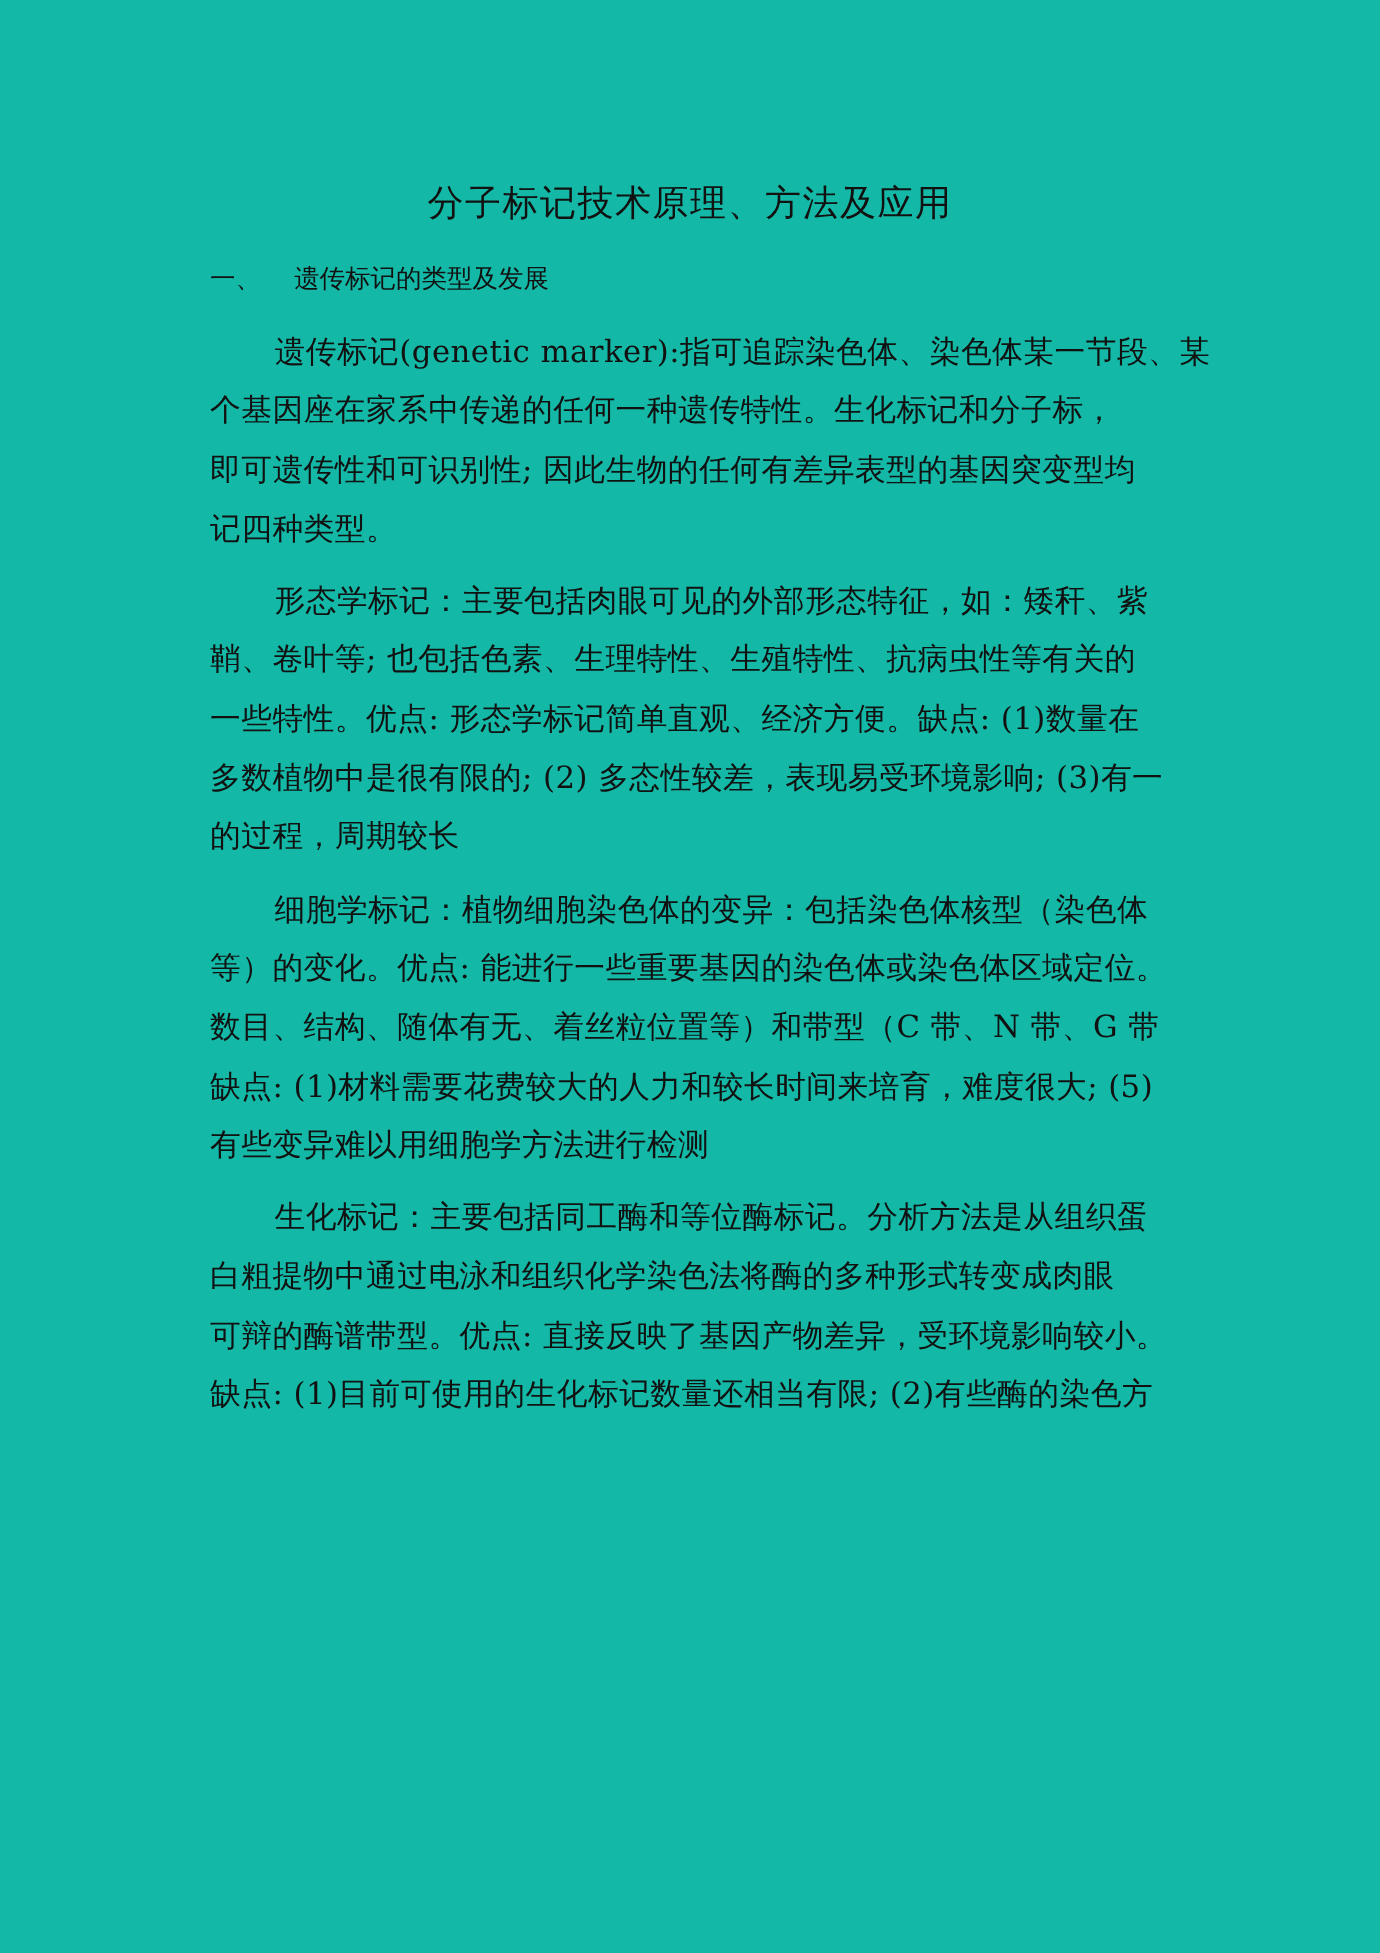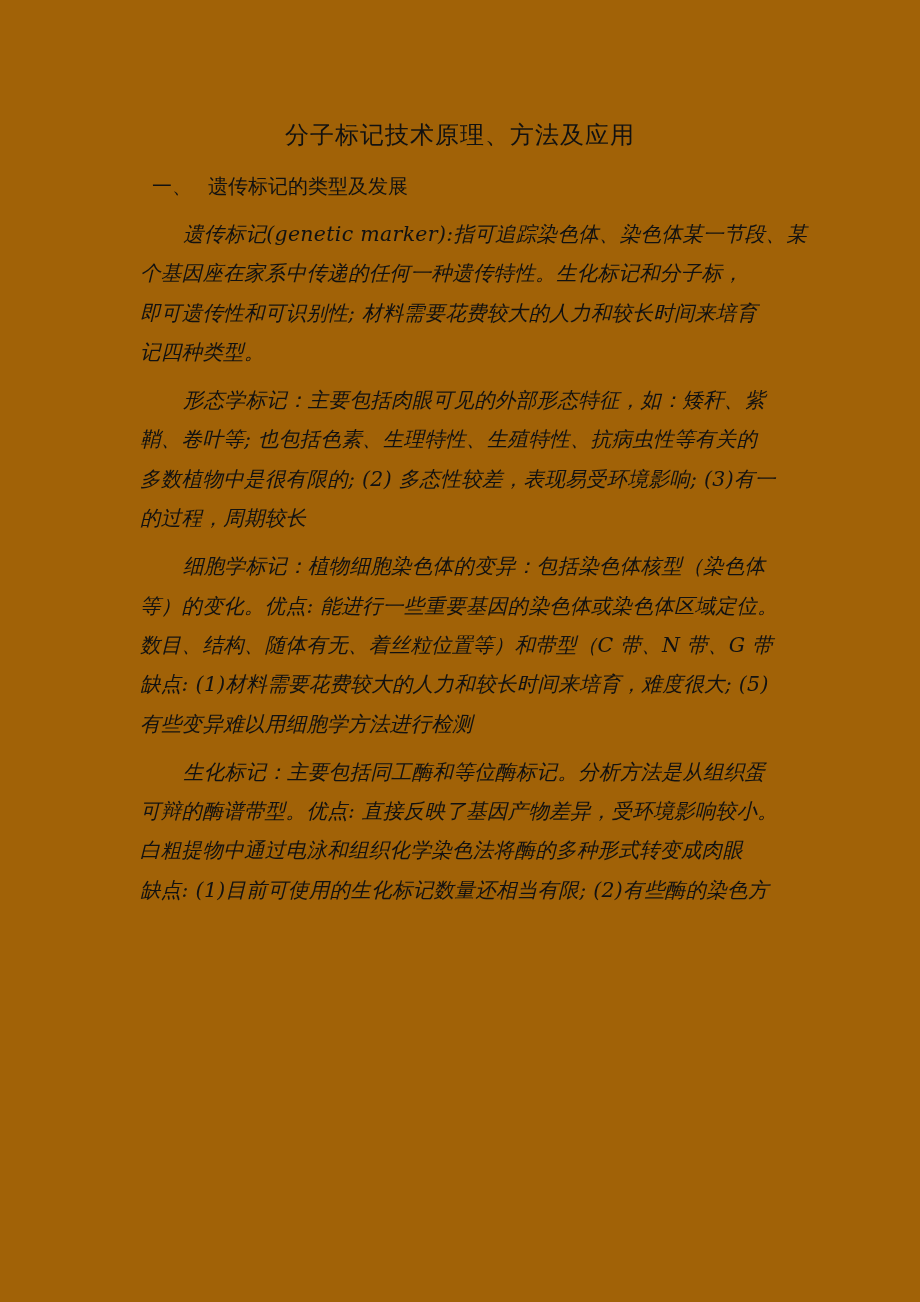--- a/index.html
+++ b/index.html
@@ -1,58 +1,59 @@
 <!DOCTYPE html>
 <html><head>
 <meta charset="utf-8">
 <style>
   html, body { margin: 0; padding: 0; background: #ffffff; }
   body { width: 920px; height: 1302px; position: relative; overflow: hidden;
          font-family: "DejaVu Serif", "Liberation Serif", serif; color: #111; }
-  .page { position: absolute; left: 0; top: 0; width: 920px; height: 1302px; background: #a16207; }
+  .page { position: absolute; left: 0; top: 0; width: 920px; height: 1302px; background: #14b8a6; }
   .title { position: absolute; left: 0; width: 920px; top: 118px; text-align: center;
            font-size: 24px; letter-spacing: 1px; line-height: 34px; }
-  .heading { position: absolute; left: 152px; top: 170px; font-size: 20px; line-height: 32px; white-space: pre; }
+  .heading { position: absolute; left: 140px; top: 170px; font-size: 17px; line-height: 32px; white-space: pre; }
   .heading .num { display: inline-block; width: 56px; }
   .body { position: absolute; left: 140px; top: 218px; width: 645px; }
-  .line { height: 39.3px; line-height: 32px; font-size: 20.5px; white-space: nowrap; letter-spacing: 0.3px; font-style: italic; }
+  .line { height: 39.3px; line-height: 32px; font-size: 20.5px; white-space: nowrap; letter-spacing: 0.3px; }
   .line.indent { padding-left: 43px; }
   .gap { height: 9px; }
 </style>
 </head>
 <body>
 
 <div class="page">
   <div class="title">分子标记技术原理、方法及应用</div>
 
   <div class="heading"><span class="num">一、</span><span>遗传标记的类型及发展</span></div>
 
   <div class="body">
     <div>
       <div class="line indent">遗传标记(genetic marker):指可追踪染色体、染色体某一节段、某</div>
       <div class="line">个基因座在家系中传递的任何一种遗传特性。生化标记和分子标，</div>
-      <div class="line">即可遗传性和可识别性; 材料需要花费较大的人力和较长时间来培育</div>
+      <div class="line">即可遗传性和可识别性; 因此生物的任何有差异表型的基因突变型均</div>
       <div class="line">记四种类型。</div>
     </div>
     <div class="gap"></div>
     <div>
       <div class="line indent">形态学标记：主要包括肉眼可见的外部形态特征，如：矮秆、紫</div>
       <div class="line">鞘、卷叶等; 也包括色素、生理特性、生殖特性、抗病虫性等有关的</div>
+      <div class="line">一些特性。优点: 形态学标记简单直观、经济方便。缺点: (1)数量在</div>
       <div class="line">多数植物中是很有限的; (2)  多态性较差，表现易受环境影响; (3)有一</div>
       <div class="line">的过程，周期较长</div>
     </div>
     <div class="gap"></div>
     <div>
       <div class="line indent">细胞学标记：植物细胞染色体的变异：包括染色体核型（染色体</div>
       <div class="line">等）的变化。优点: 能进行一些重要基因的染色体或染色体区域定位。</div>
       <div class="line">数目、结构、随体有无、着丝粒位置等）和带型（C 带、N 带、G 带</div>
       <div class="line">缺点: (1)材料需要花费较大的人力和较长时间来培育，难度很大; (5)</div>
       <div class="line">有些变异难以用细胞学方法进行检测</div>
     </div>
     <div class="gap"></div>
     <div>
       <div class="line indent">生化标记：主要包括同工酶和等位酶标记。分析方法是从组织蛋</div>
+      <div class="line">白粗提物中通过电泳和组织化学染色法将酶的多种形式转变成肉眼</div>
       <div class="line">可辩的酶谱带型。优点: 直接反映了基因产物差异，受环境影响较小。</div>
-      <div class="line">白粗提物中通过电泳和组织化学染色法将酶的多种形式转变成肉眼</div>
       <div class="line">缺点: (1)目前可使用的生化标记数量还相当有限; (2)有些酶的染色方</div>
     </div>
   </div>
 </div>
 
 </body></html>

